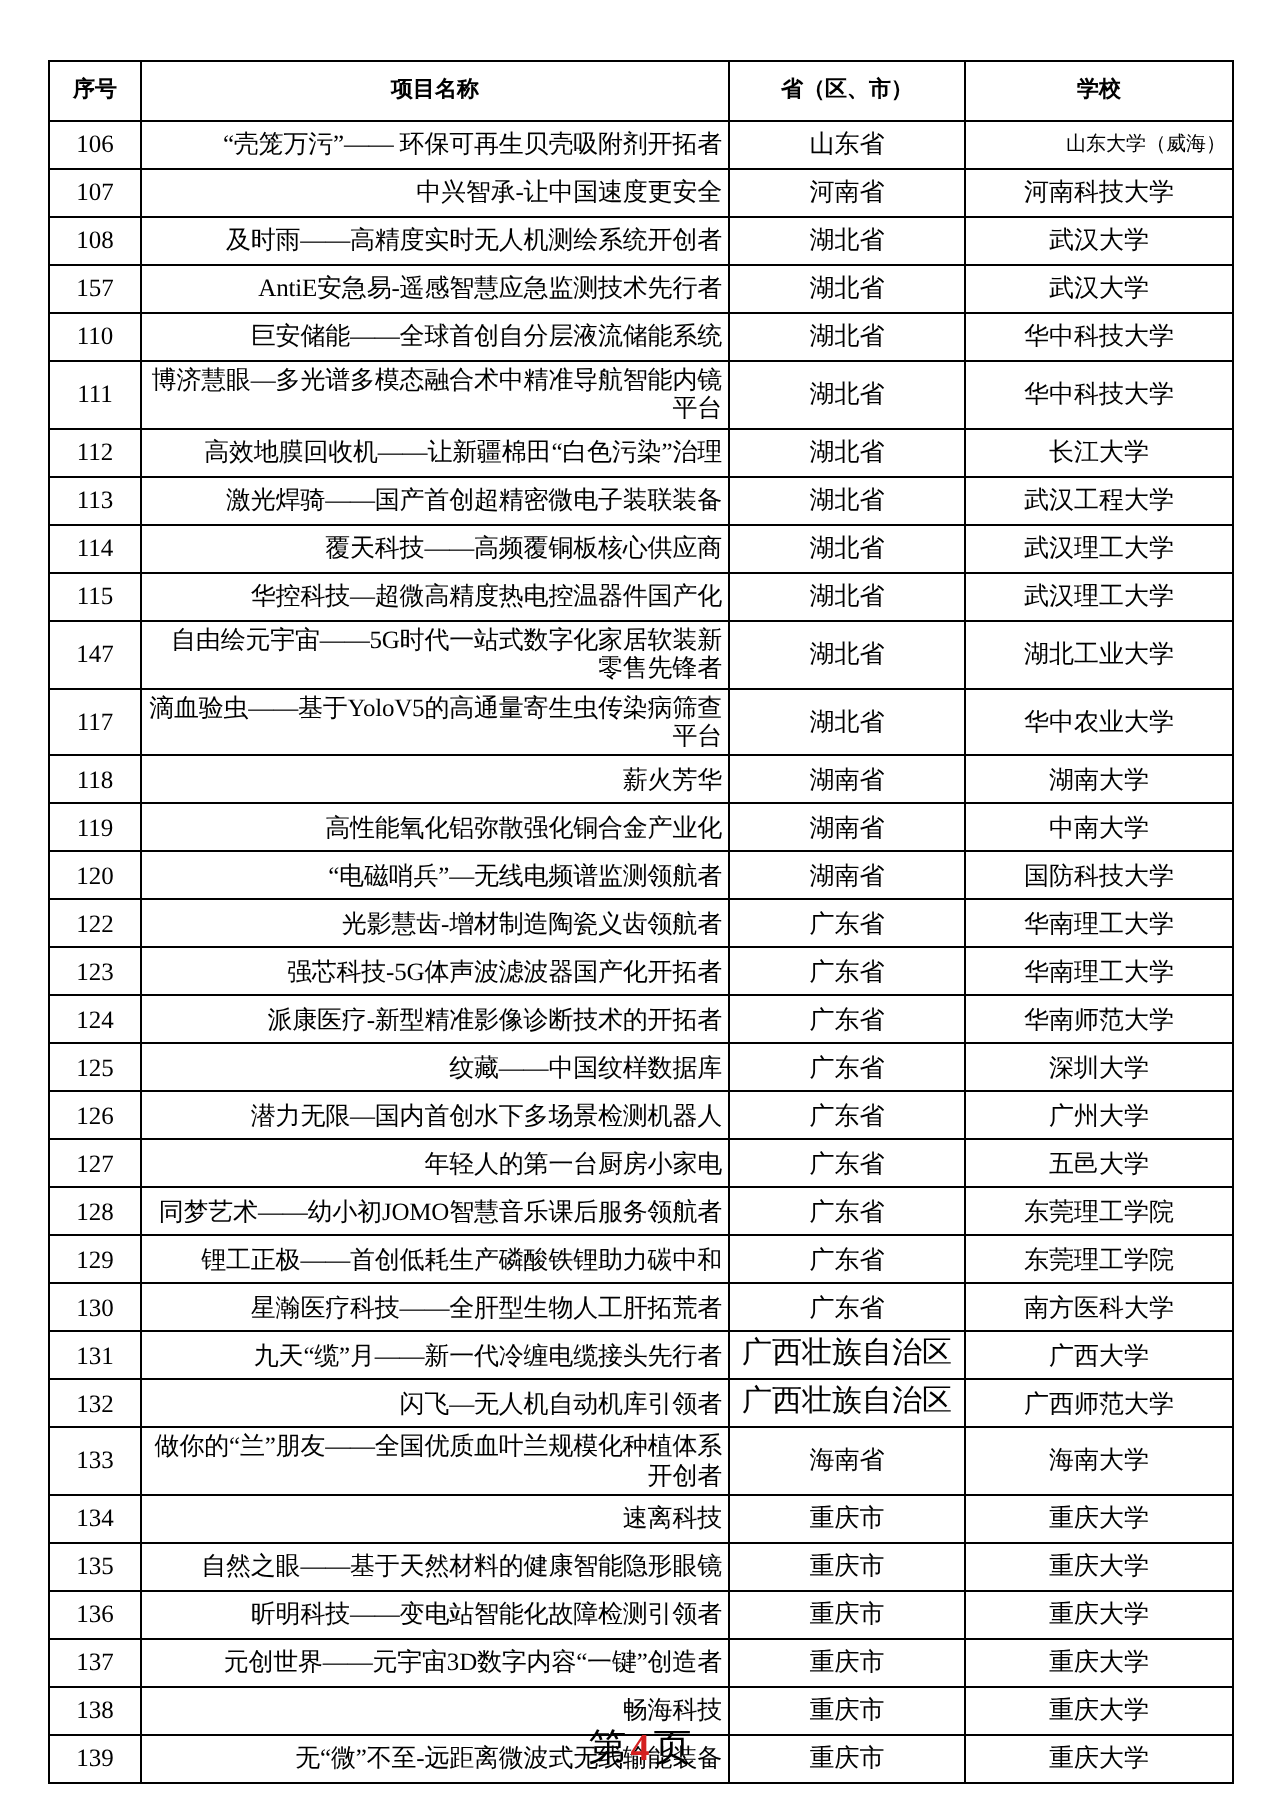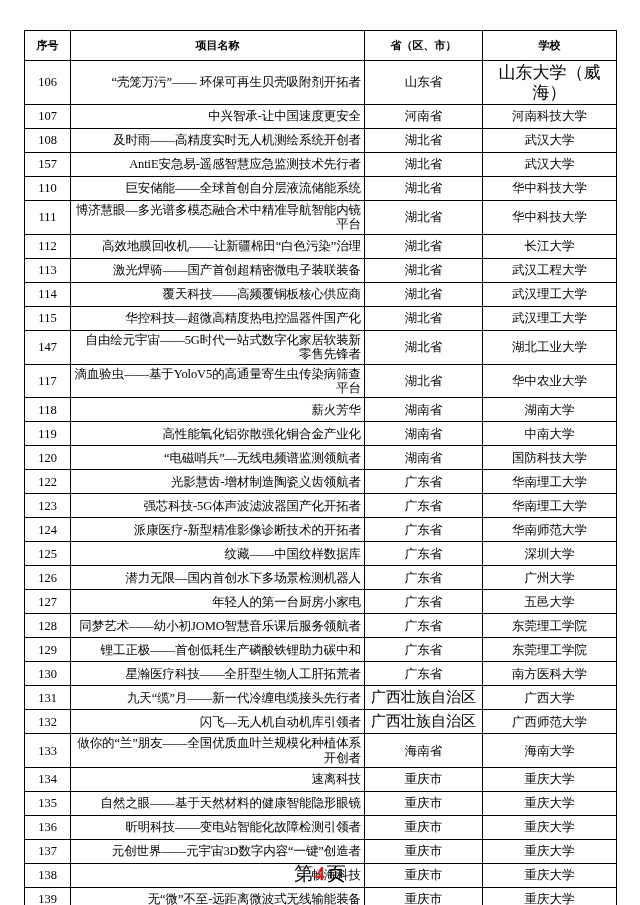--- a/index.html
+++ b/index.html
@@ -56,21 +56,22 @@
   td.col-name {
     text-align: right;
     padding-left: 6px;
     letter-spacing: -0.1px;
   }
   td.col-prov, td.col-school {
     text-align: center;
     font-size: 12.5px;
   }
   td.col-school.small {
-    font-size: 17px;
+    font-size: 10px;
+    text-align: right;
   }
   td.col-prov.small {
     font-size: 15px;
   }
   .footer {
     position: absolute;
     left: 0;
     right: 0;
     bottom: 18px;
     text-align: center;

